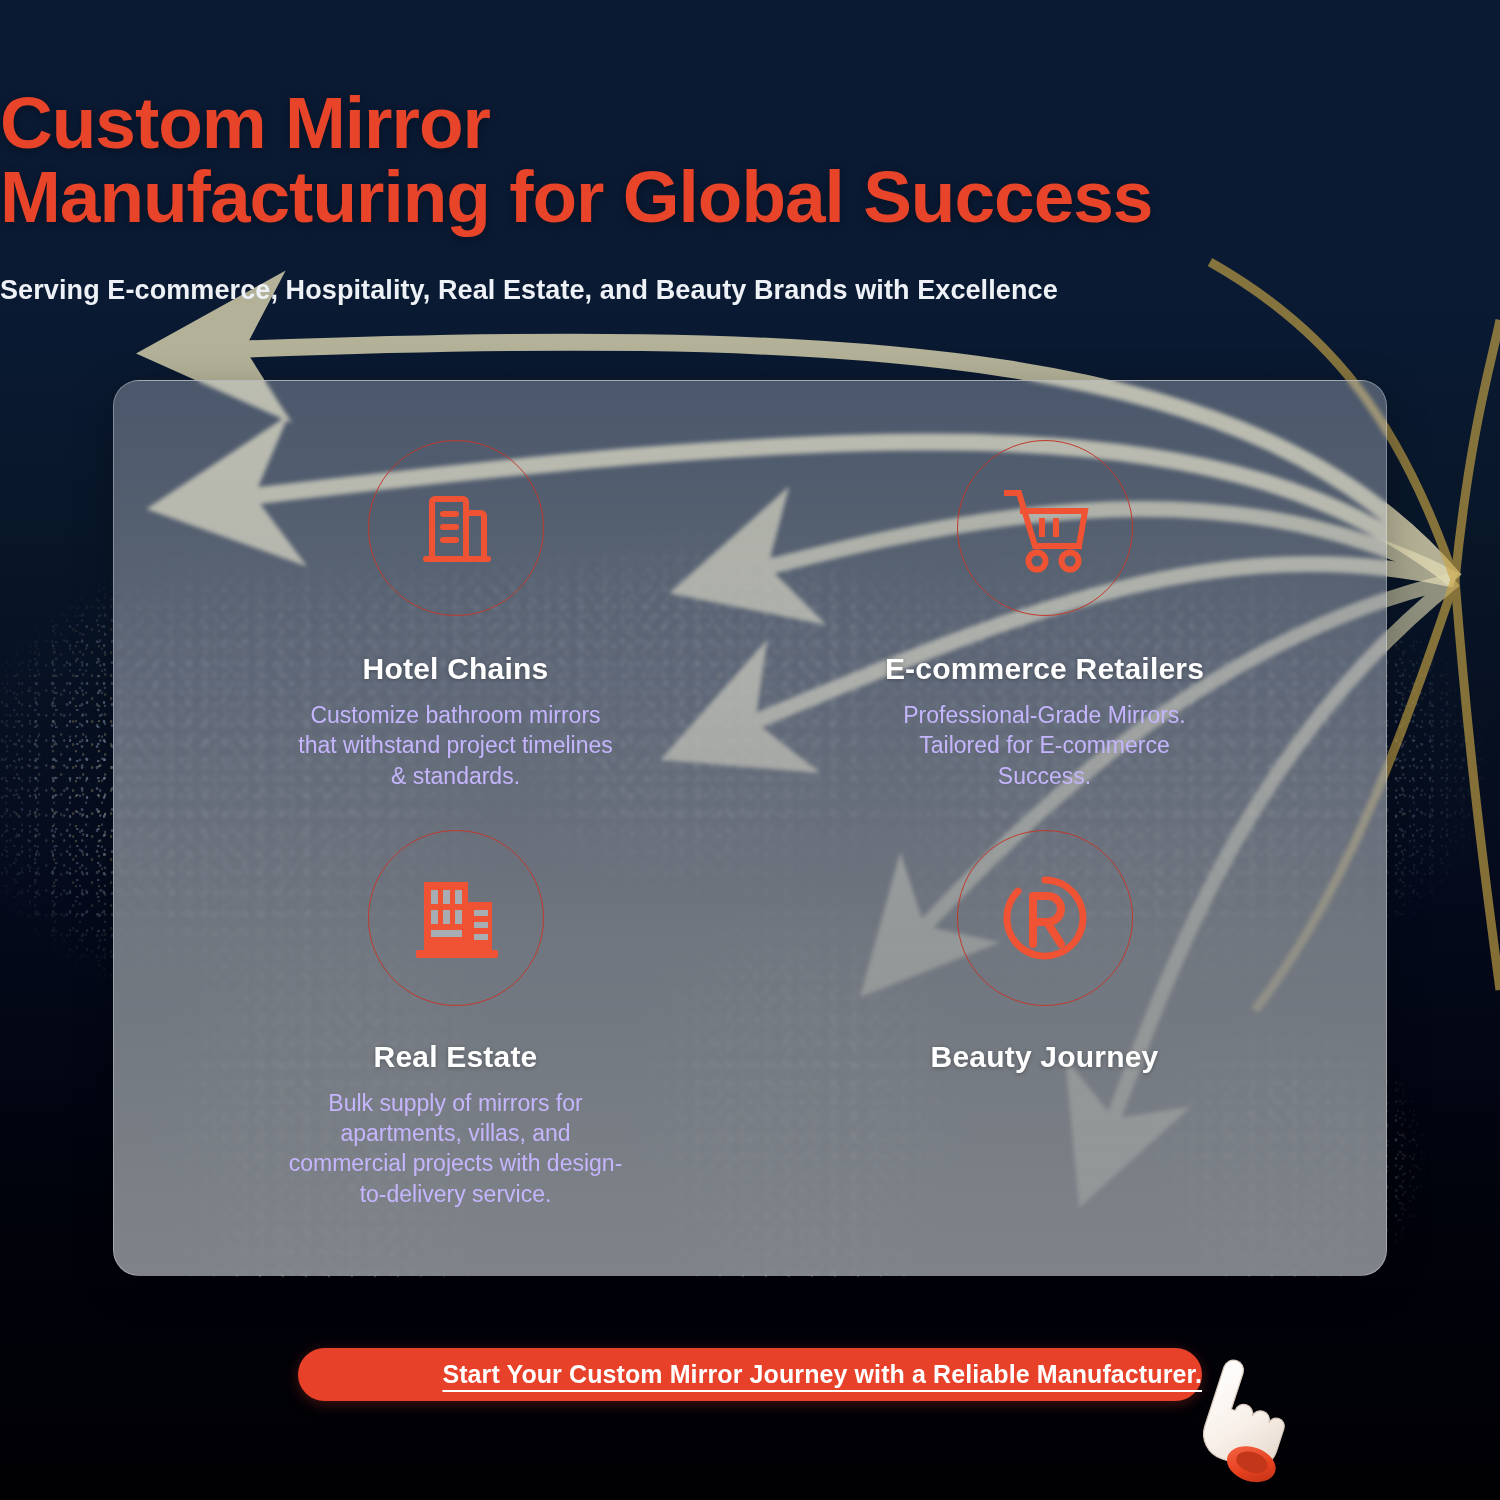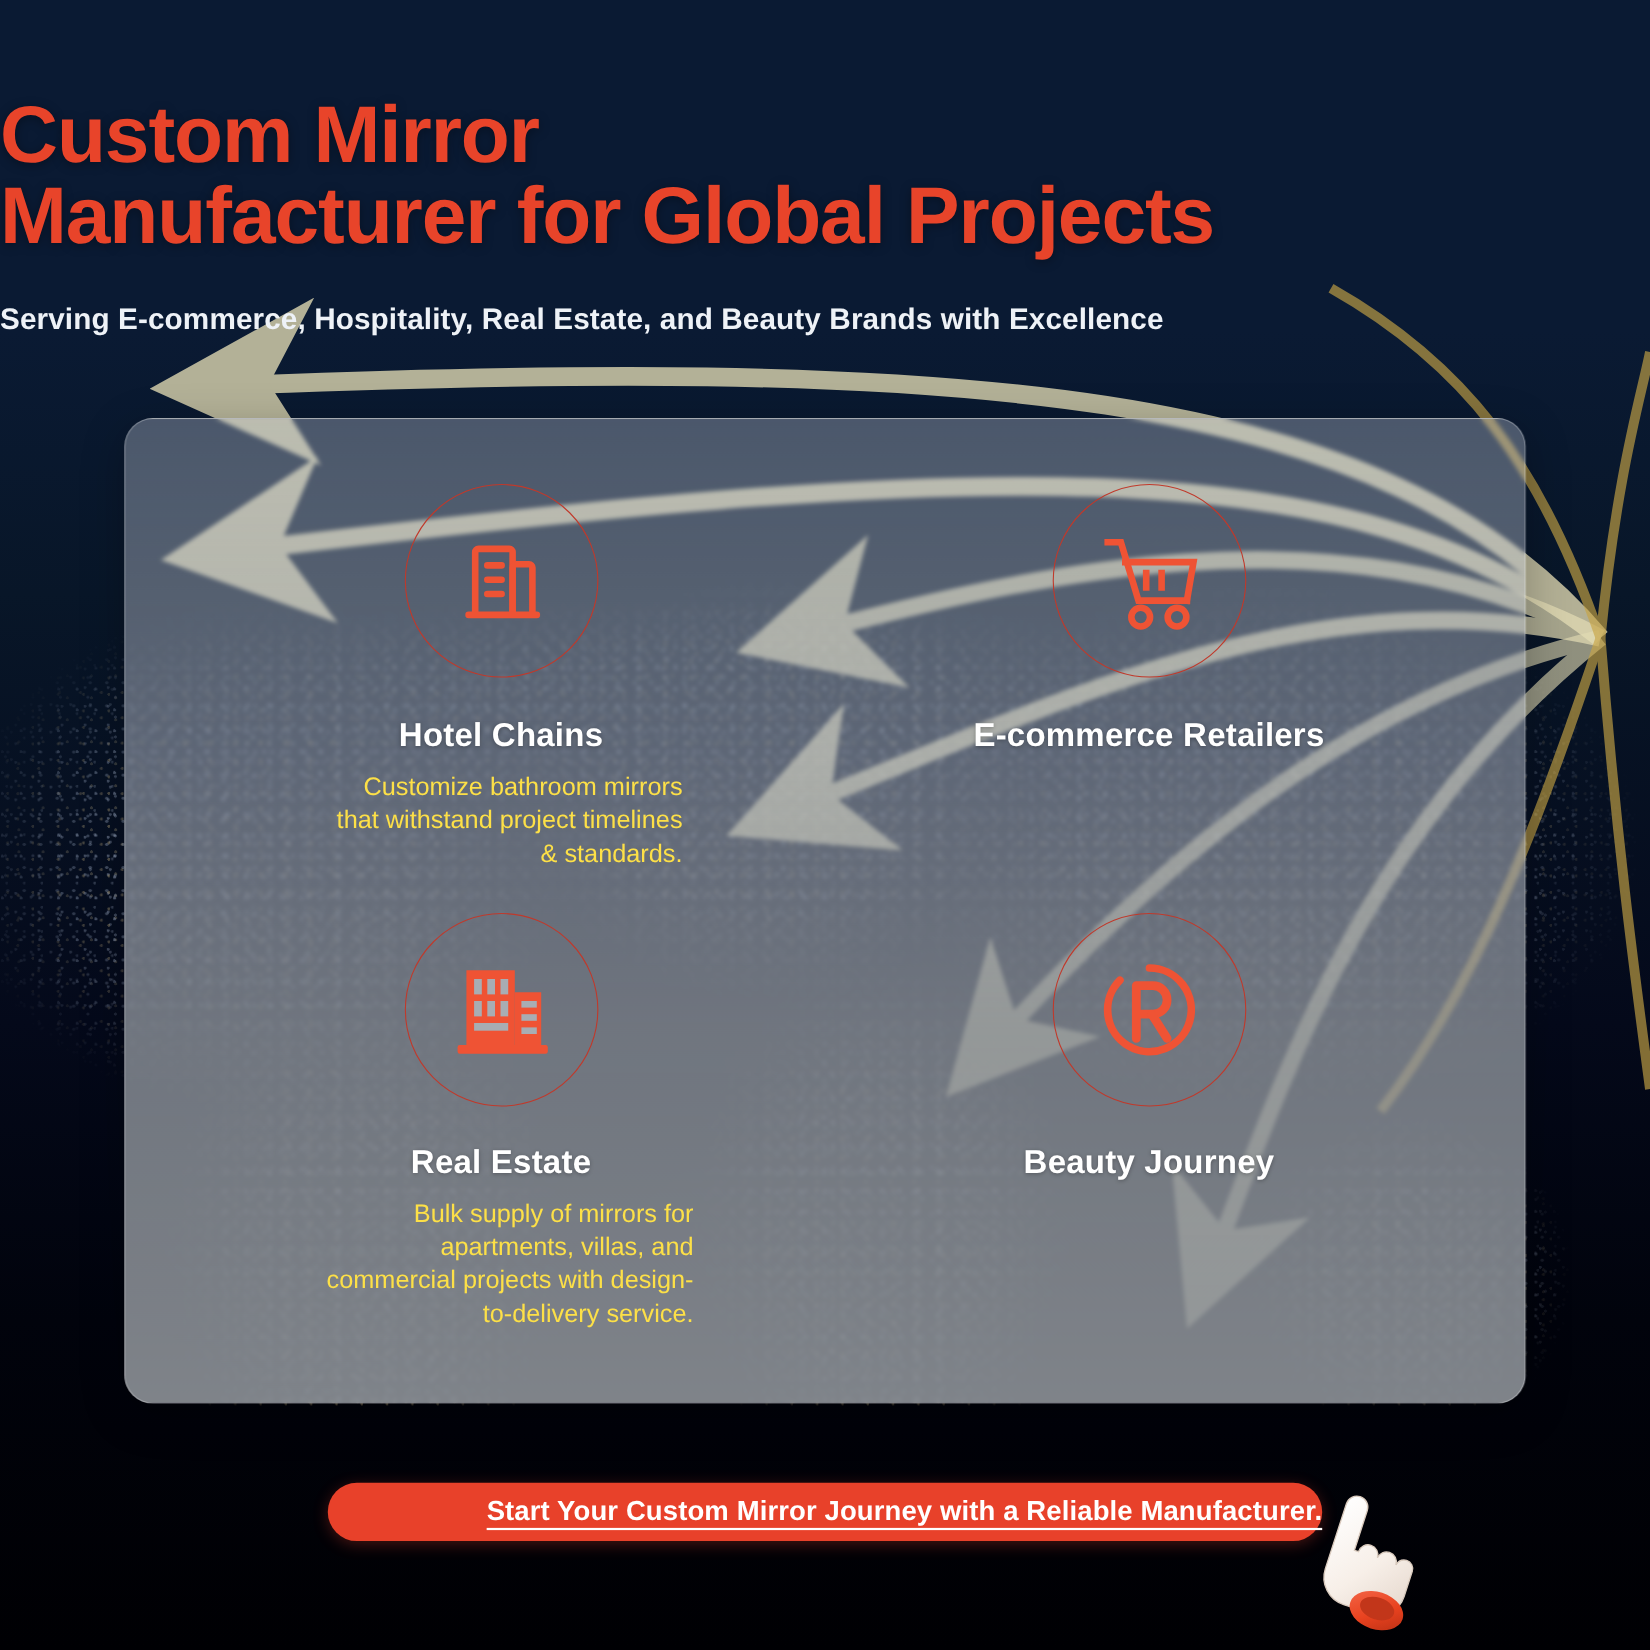--- a/index.html
+++ b/index.html
@@ -111,22 +111,22 @@
     border:1.3px solid #c0392b;
     display:flex; align-items:center; justify-content:center;
     flex:none;
   }
   .card-title{
     color:#ffffff; font-weight:bold; font-size:30px;
     margin-top:36px; letter-spacing:.2px;
     text-shadow:0 1px 4px rgba(0,0,0,.30);
   }
   .card-desc{
-    color:#fde047; font-size:23px; line-height:1.32;
-    margin-top:14px; max-width:330px; font-weight:400;text-align:right;
+    color:#c4b5fd; font-size:23px; line-height:1.32;
+    margin-top:14px; max-width:330px; font-weight:400;
   }
   .card-2 .card-desc{ max-width:320px; }
   .card-3 .card-title, .card-4 .card-title{ margin-top:34px; }
   .card-3 .card-desc, .card-4 .card-desc{ max-width:350px; }
 
   
   #cta-wrap{ position:absolute; left:0; top:1348px; width:1500px; height:120px; z-index:7; }
   #cta-button{
     position:absolute; left:298px; top:0; width:904px; height:53px;
     background:#e8412a; border:none; border-radius:30px;
@@ -171,21 +171,21 @@
     <path d="M1455,580 C1395,760 1340,900 1255,1010"></path>
     <path d="M1455,580 C1470,770 1488,900 1500,990"></path>
   </g>
 </svg>
 
 <div id="glass"></div>
 
 <div id="header">
   <h1 id="title">
     <span>Custom Mirror</span><br>
-    <span>Manufacturer for Global Projects</span>
+    <span>Manufacturing for Global Success</span>
   </h1>
   <div id="subtitle">Serving E-commerce, Hospitality, Real Estate, and Beauty Brands with Excellence</div>
 </div>
 
 <div id="cards">
 
   <div class="card card-1">
     <div class="icon-ring">
       <svg width="96" height="96" viewBox="0 0 96 96">
         <g fill="none" stroke="#ef5334" stroke-width="6" stroke-linecap="round" stroke-linejoin="round">
@@ -209,20 +209,21 @@
           <polyline points="12,13 24,13 40,66 84,66"></polyline>
           <polyline points="28,31 90,31 84,66"></polyline>
           <line x1="47" y1="41" x2="47" y2="54"></line>
           <line x1="61" y1="41" x2="61" y2="54"></line>
         </g>
         <circle cx="42" cy="81" r="8.5" fill="none" stroke="#ef5334" stroke-width="6"></circle>
         <circle cx="75" cy="81" r="8.5" fill="none" stroke="#ef5334" stroke-width="6"></circle>
       </svg>
     </div>
     <div class="card-title">E-commerce Retailers</div>
+    <div class="card-desc">Professional-Grade Mirrors. Tailored for E-commerce Success.</div>
   </div>
 
   <div class="card card-3">
     <div class="icon-ring">
       <svg width="100" height="92" viewBox="0 0 100 92">
         <g fill="#ef5334">
           <path d="M18,10 H62 V78 H18 Z"></path>
           <path d="M62,30 H86 V78 H62 Z"></path>
           <rect x="10" y="78" width="82" height="8" rx="2"></rect>
         </g>

